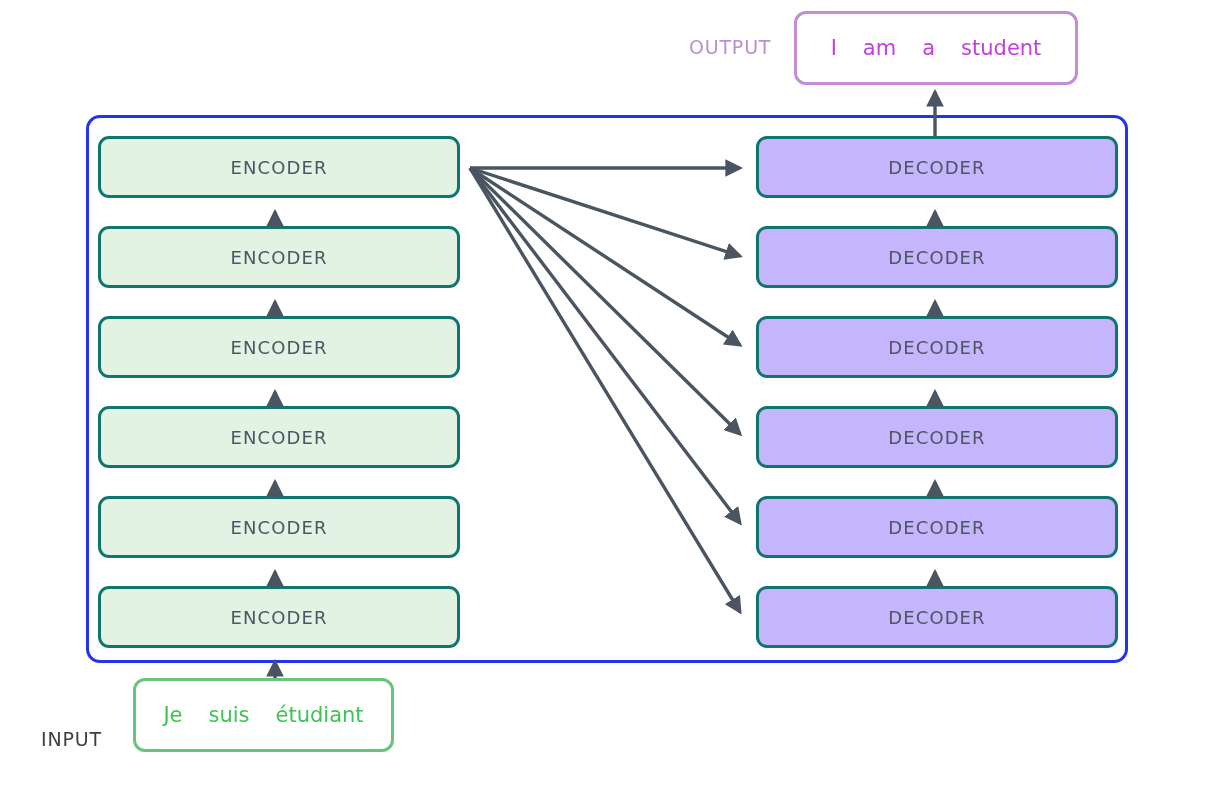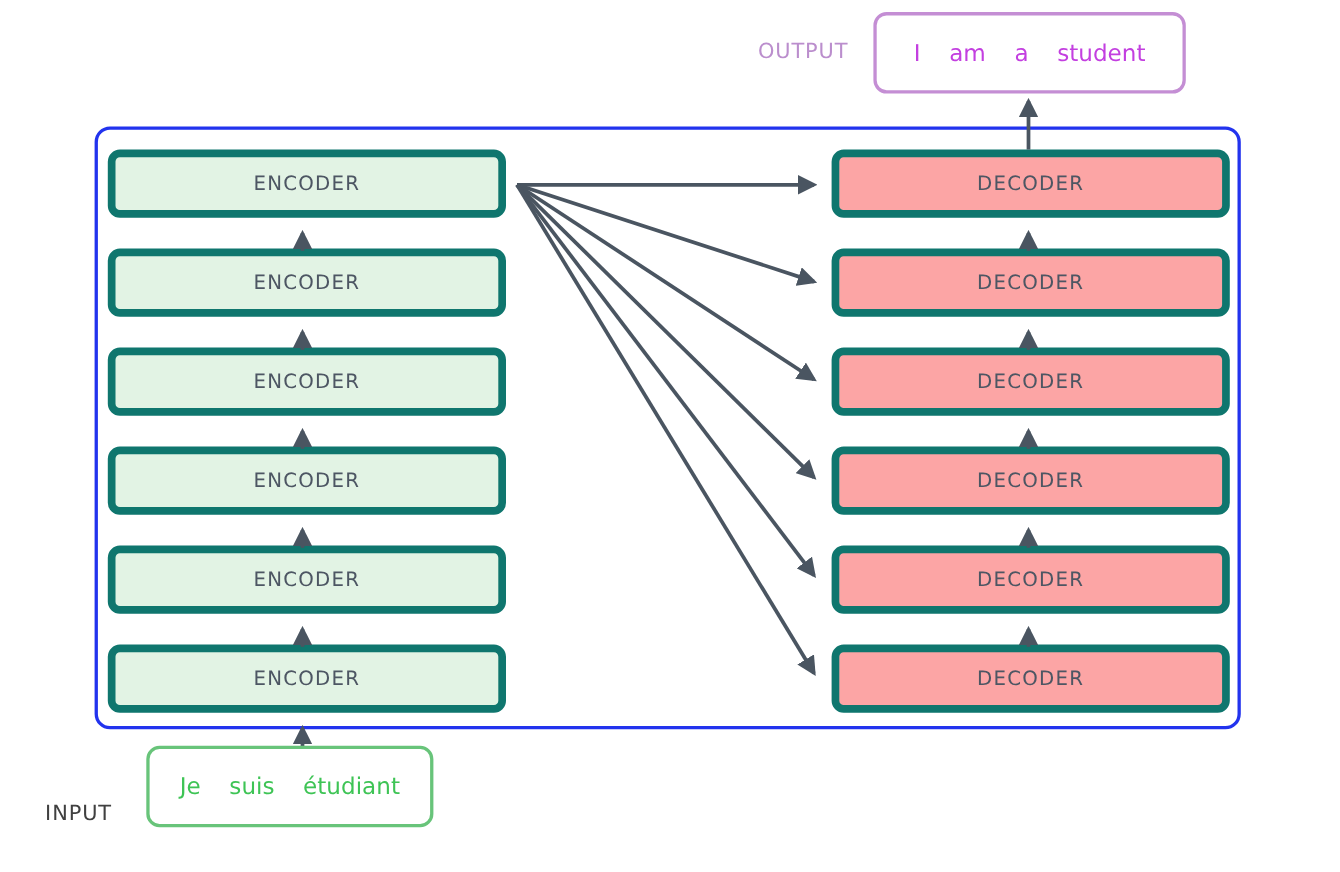--- a/index.html
+++ b/index.html
@@ -61,34 +61,34 @@
   #decoder-stack {
     left: 756px;
     top: 136px;
     width: 362px;
   }
 
   .block {
     box-sizing: border-box;
     width: 362px;
     height: 62px;
-    border: 7px solid #0f766e;
+    border: 3px solid #0f766e;
     border-radius: 11px;
     display: flex;
     align-items: center;
     justify-content: center;
     margin-bottom: 28px;
     font-size: 18px;
     letter-spacing: 1.1px;
     color: #4d5663;
   }
   .block:last-child { margin-bottom: 0; }
 
   .encoder-block { background: #e2f3e4; }
-  .decoder-block { background: #fca5a5; }
+  .decoder-block { background: #c4b5fd; }
 
   
   .io-box {
     position: absolute;
     box-sizing: border-box;
     display: flex;
     align-items: center;
     justify-content: center;
     background: #ffffff;
     z-index: 4;

